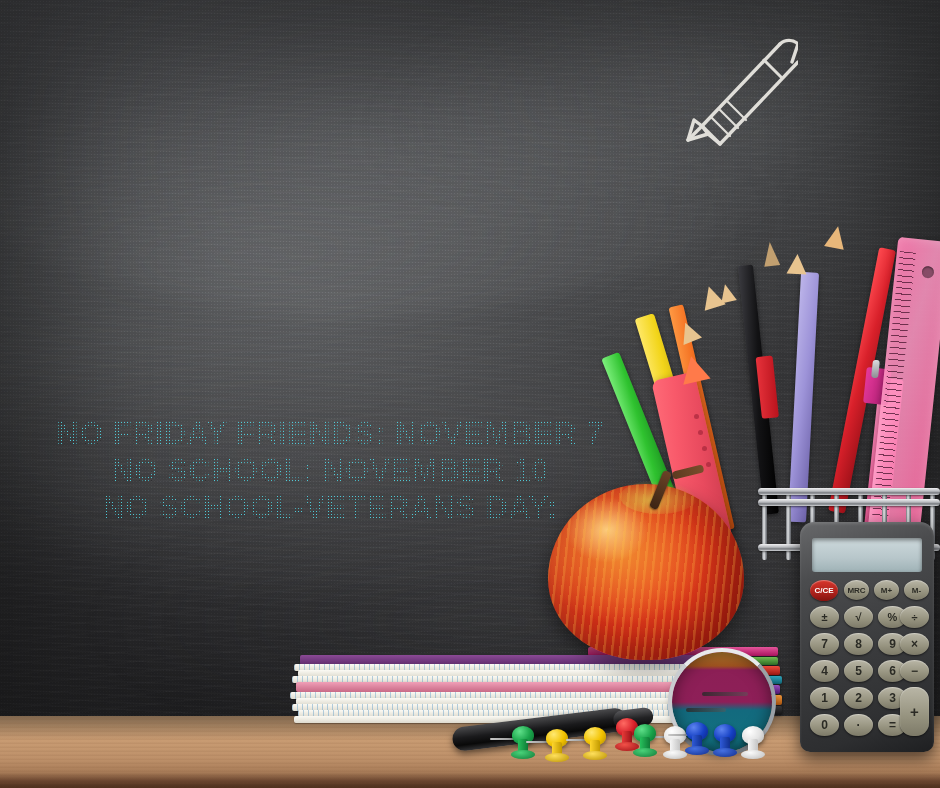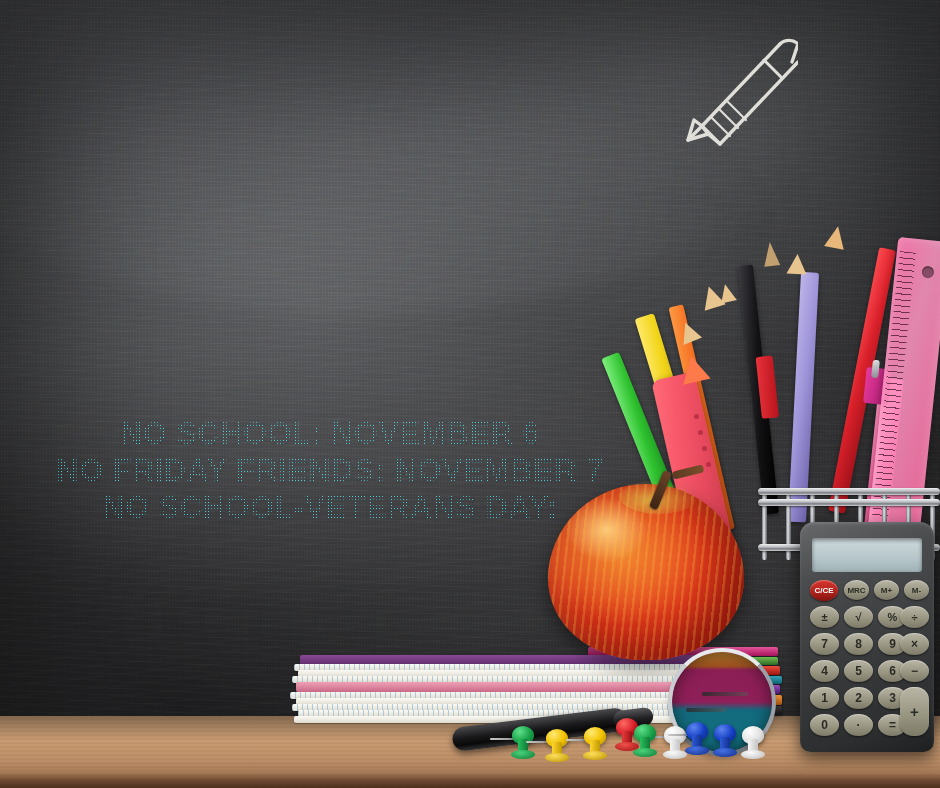--- a/index.html
+++ b/index.html
@@ -263,22 +263,22 @@
     <div class="smudge sm4"></div>
     <div class="smudge sm5"></div>
     <div class="streaks"></div>
     <div class="streaks2"></div>
     <div class="grain"></div>
     <div class="vignette"></div>
   </div>
 
 
   <div id="schedule">
-    <span class="sl chalk-speckle">NO SCHOOL: NOVEMBER 6</span>
     <span class="sl chalk-speckle">NO FRIDAY FRIENDS: NOVEMBER 7</span>
+    <span class="sl chalk-speckle">NO SCHOOL: NOVEMBER 10</span>
     <span class="sl chalk-speckle">NO SCHOOL-VETERANS DAY:</span>
   </div>
 
   <svg id="chalk-pencil" viewBox="0 0 130 125">
     <g fill="none" stroke="#eceae4" stroke-width="3.4" stroke-linecap="round" stroke-linejoin="round" opacity=".93">
       <path d="M34 104 L112 22"></path>
       <path d="M20 118 L34 104"></path>
       <path d="M20 118 L26 98 L34 104 L40 112 Z"></path>
       <path d="M112 22 a13 13 0 0 1 18 0 L124 40"></path>
       <path d="M34 104 L52 122 L130 40"></path>

